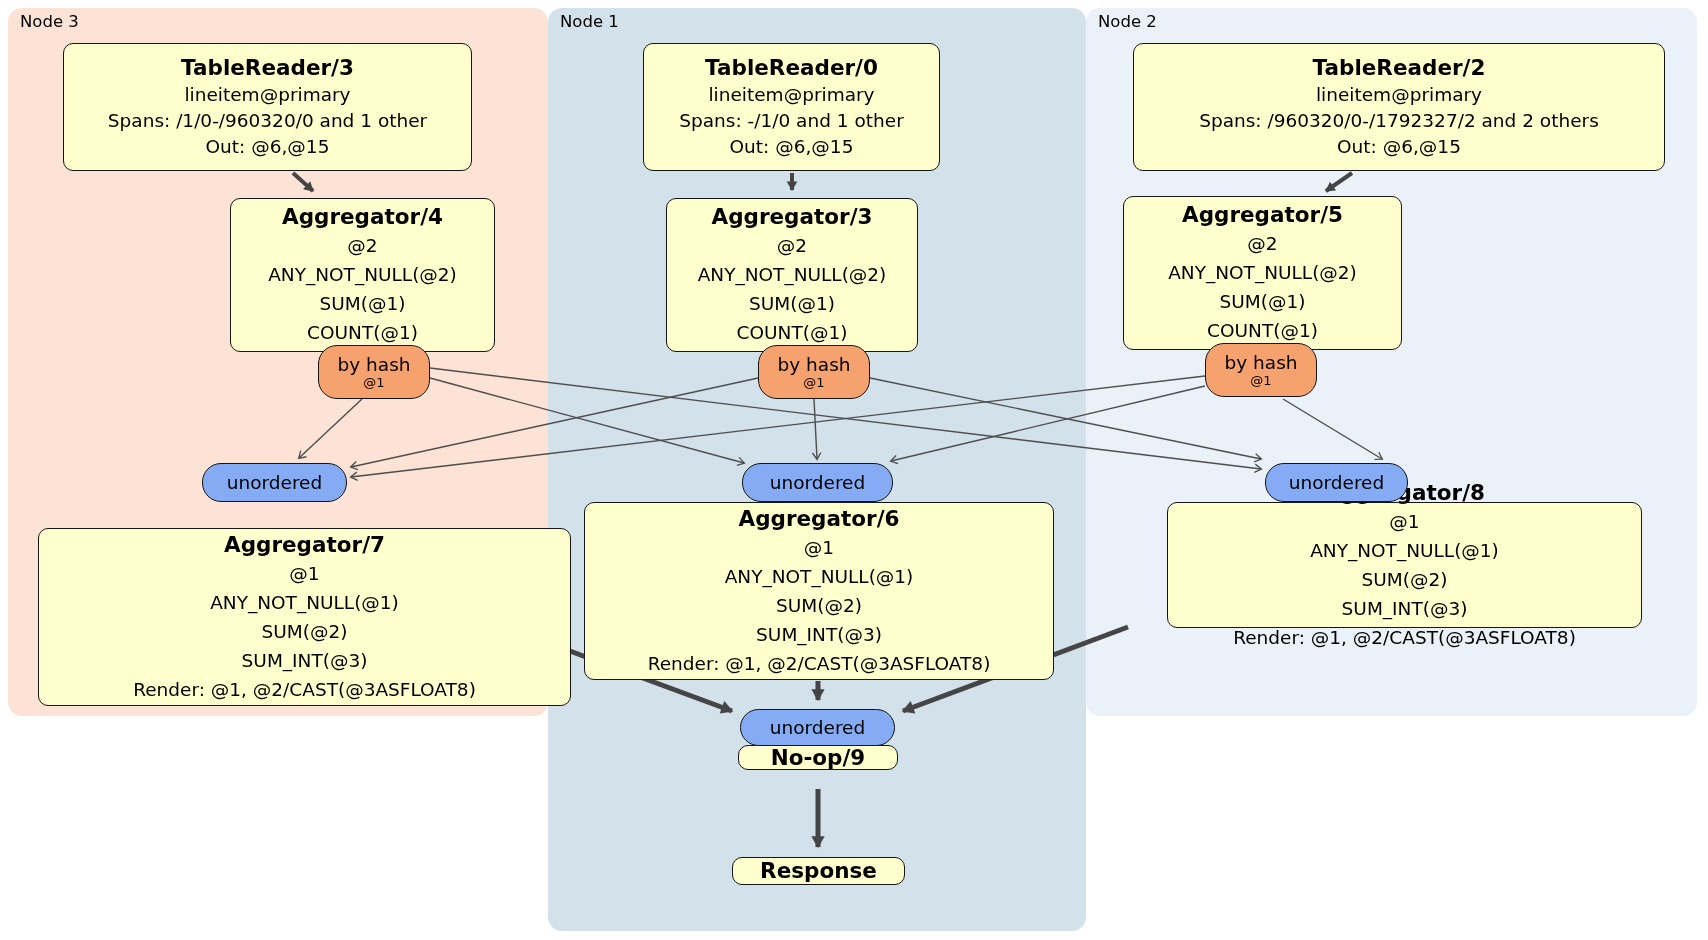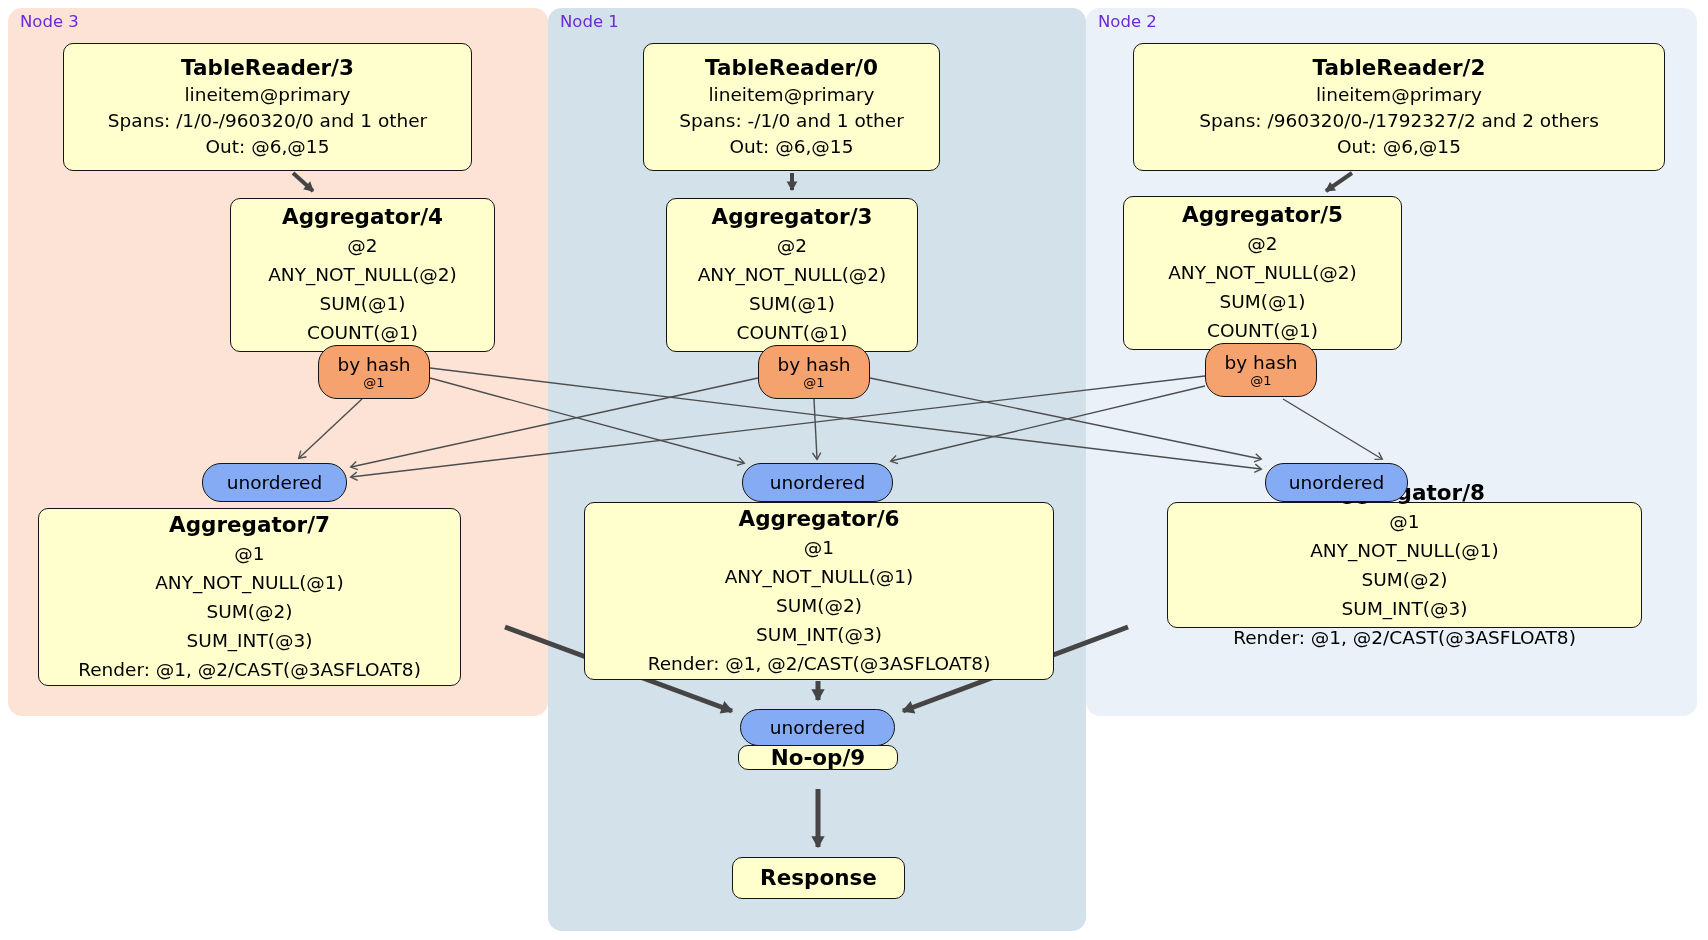--- a/index.html
+++ b/index.html
@@ -2,21 +2,21 @@
 <html><head>
 <meta charset="utf-8">
 <style>
   html,body{margin:0;padding:0;background:#ffffff;}
   #canvas{
     position:relative;width:1708px;height:940px;
     font-family:"DejaVu Sans","Liberation Sans",sans-serif;
     color:#000;overflow:hidden;background:#ffffff;
   }
   .region{position:absolute;border-radius:14px;z-index:0;}
-  .region-label{position:absolute;font-size:16.5px;color:#6d28d9;z-index:4;}
+  .region-label{position:absolute;font-size:16.5px;color:#000000;z-index:4;}
   #edges{position:absolute;left:0;top:0;z-index:1;}
   .pbox{
     position:absolute;background:#ffffce;border:1.6px solid #151515;
     border-radius:10px;text-align:center;z-index:2;
     display:flex;flex-direction:column;justify-content:center;
     font-size:18.5px;line-height:26px;box-sizing:border-box;
   }
   .pbox .title{font-weight:bold;font-size:21.5px;line-height:28px;}
   .agg{line-height:29px;}
   .pill{
@@ -87,21 +87,21 @@
     <div>SUM(@1)</div>
     <div>COUNT(@1)</div>
   </div>
   <div class="pill router" style="left:318px;top:345px;width:112px;height:54px;">
     <div class="plabel">by hash</div>
     <div class="pdetail">@1</div>
   </div>
   <div class="pill stream" style="left:202px;top:463px;width:145px;height:39px;">
     <div class="plabel">unordered</div>
   </div>
-  <div class="pbox agg" style="left:38px;top:508px;width:423px;height:178px;">
+  <div class="pbox agg" style="left:38px;top:528px;width:533px;height:178px;">
     <div class="title">Aggregator/7</div>
     <div>@1</div>
     <div>ANY_NOT_NULL(@1)</div>
     <div>SUM(@2)</div>
     <div>SUM_INT(@3)</div>
     <div>Render: @1, @2/CAST(@3ASFLOAT8)</div>
   </div>
 
   <div class="pbox" style="left:643px;top:43px;width:297px;height:128px;">
     <div class="title">TableReader/0</div>
@@ -160,17 +160,17 @@
     <div>SUM_INT(@3)</div>
     <div>Render: @1, @2/CAST(@3ASFLOAT8)</div>
   </div>
 
   <div class="pill stream" style="left:740px;top:709px;width:155px;height:37px;">
     <div class="plabel">unordered</div>
   </div>
   <div class="pbox single" style="left:738px;top:745px;width:160px;height:25px;">
     <div class="title">No-op/9</div>
   </div>
-  <div class="pbox single" style="left:732px;top:857px;width:173px;height:42px;">
+  <div class="pbox single" style="left:732px;top:857px;width:173px;height:28px;">
     <div class="title">Response</div>
   </div>
 
 </div>
 
 </body></html>

